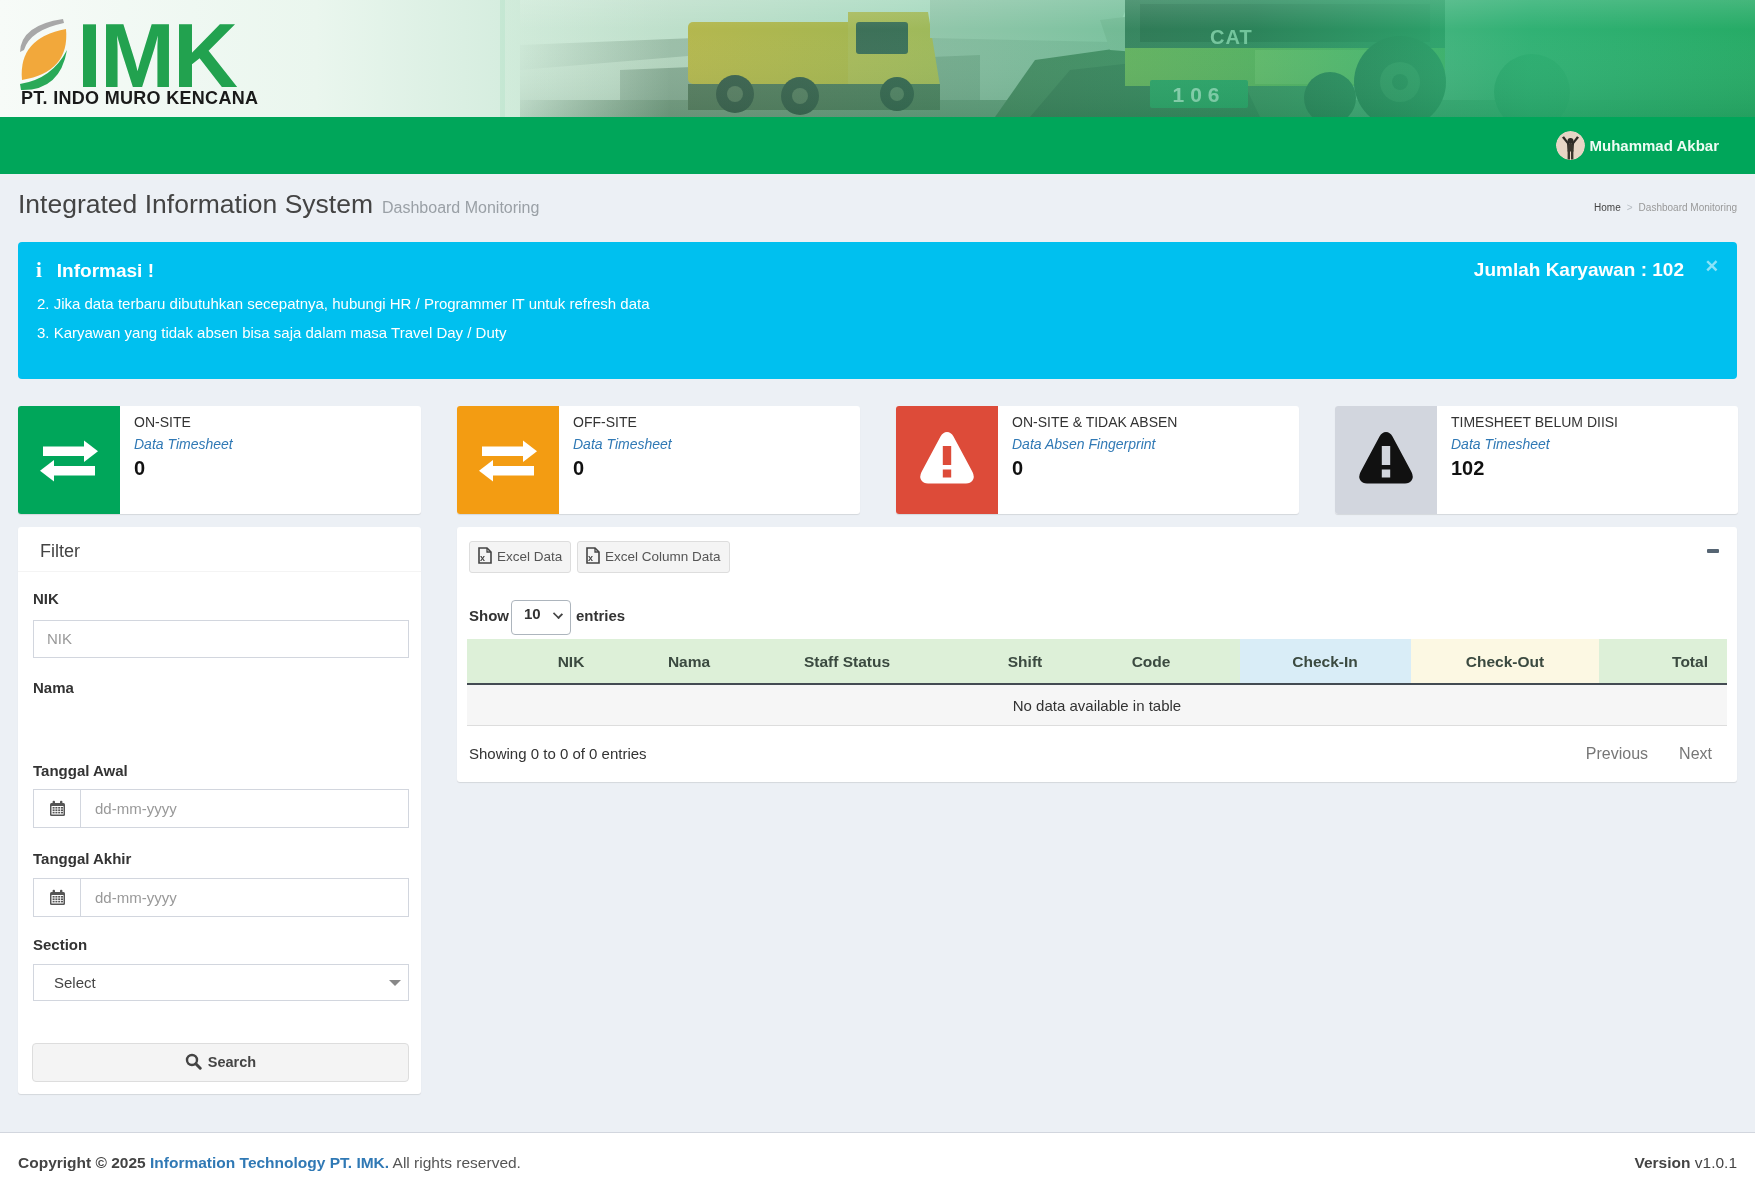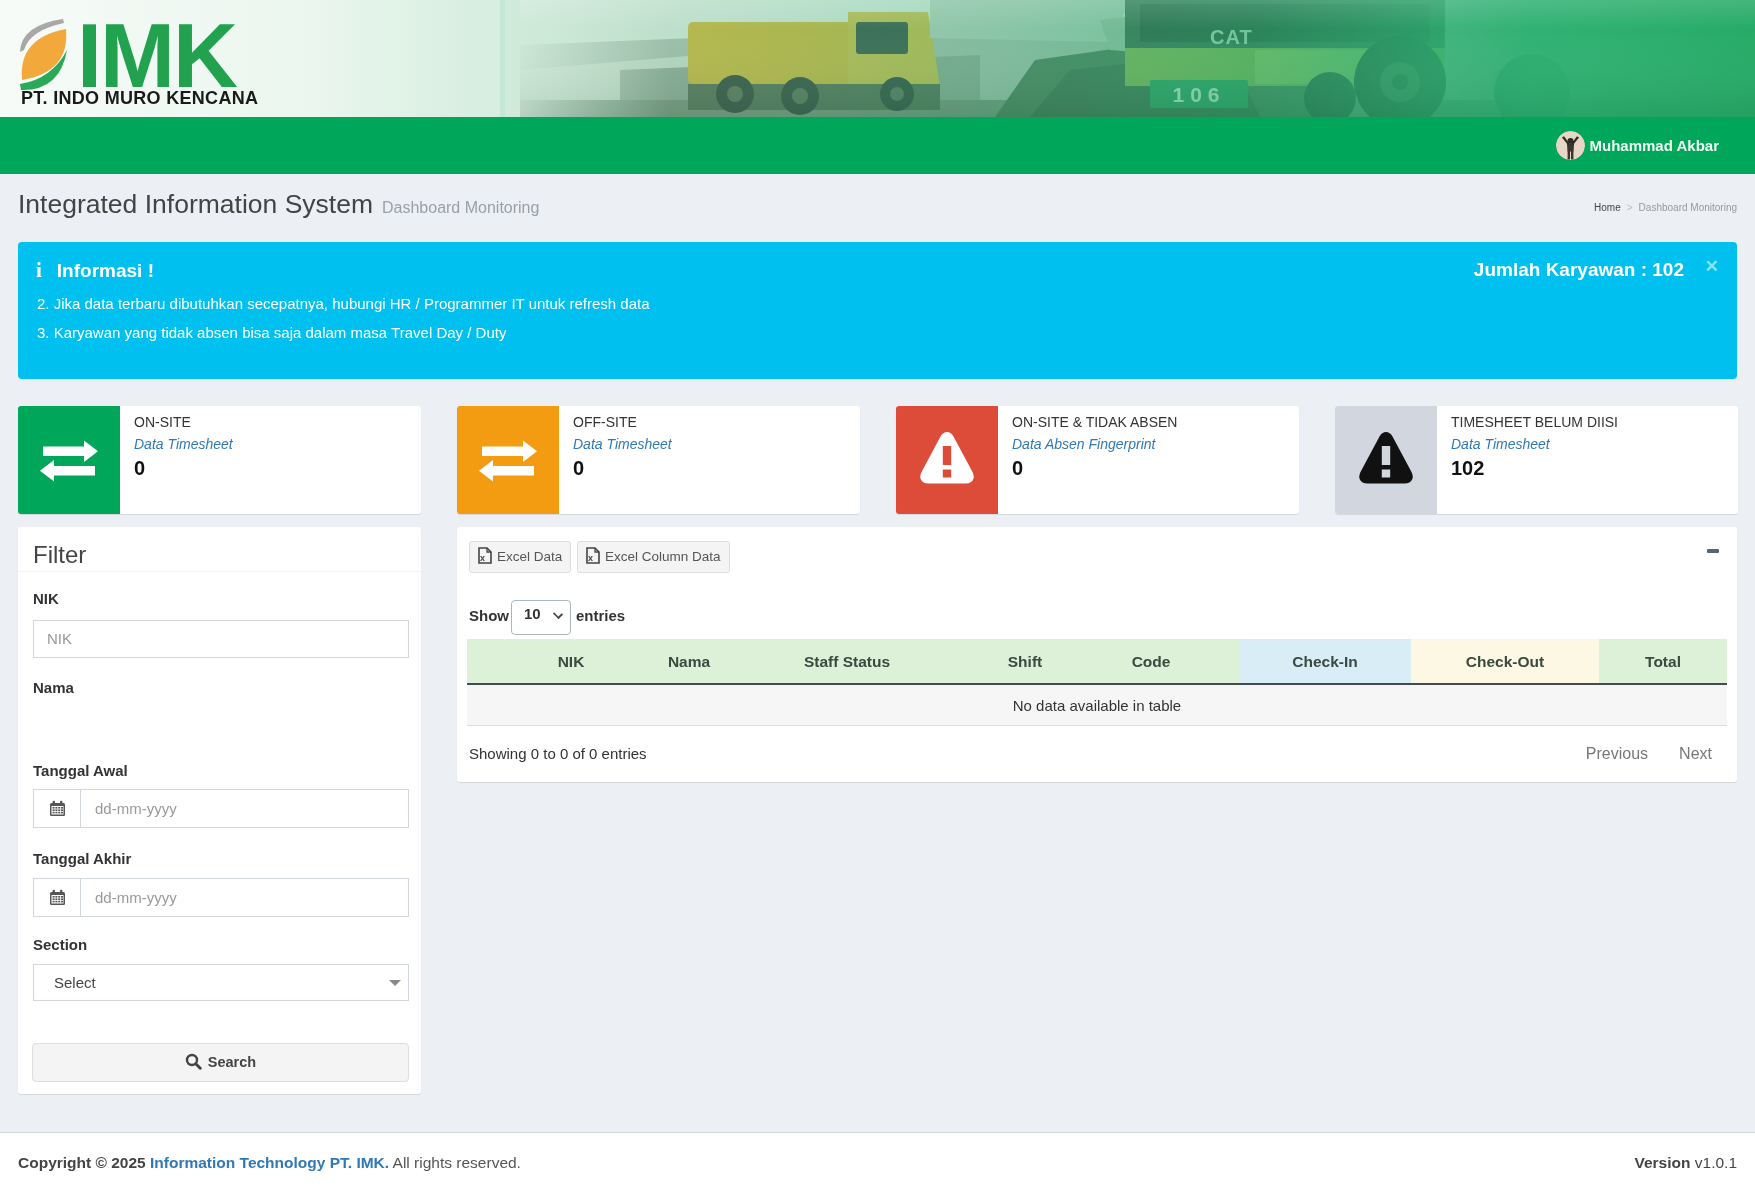--- a/index.html
+++ b/index.html
@@ -35,21 +35,21 @@
 .card .tx { position:absolute; left:116px; top:8px; }
 .card .t1 { font-size:14px; color:#333; }
 .card .t2 { font-size:14px; font-style:italic; color:#3079b5; margin-top:6px; }
 .card .t3 { font-size:20px; font-weight:bold; color:#111; margin-top:5px; }
 #card1 { left:18px; } #card2 { left:457px; } #card3 { left:896px; } #card4 { left:1335px; }
 #card1 .icon { background:#00a65a; } #card2 .icon { background:#f39c12; }
 #card3 .icon { background:#dd4b39; } #card4 .icon { background:#d2d6de; }
 
 
 #filter { left:18px; top:527px; width:403px; height:567px; background:#fff; border-radius:3px; box-shadow:0 1px 1px rgba(0,0,0,.1); }
-#filter .ph { position:absolute; left:15px; top:14px; font-size:24px; color:#444; }
+#filter .ph { position:absolute; left:22px; top:14px; font-size:18px; color:#444; }
 #filter .hr { position:absolute; left:0; top:44px; width:403px; height:1px; background:#f4f4f4; }
 .flabel { position:absolute; left:15px; font-size:15px; font-weight:bold; color:#333; }
 .finput { position:absolute; left:15px; width:376px; height:38px; border:1px solid #d2d6de; background:#fff; font-size:15px; color:#999; line-height:36px; padding-left:13px; }
 .igroup { position:absolute; left:15px; width:376px; height:39px; border:1px solid #d2d6de; background:#fff; }
 .igroup .addon { position:absolute; left:0; top:0; width:47px; height:37px; border-right:1px solid #d2d6de; text-align:center; line-height:37px; color:#555; }
 .igroup .plc { position:absolute; left:61px; top:0; height:37px; line-height:37px; font-size:15px; color:#999; }
 #selbox { position:absolute; left:15px; top:437px; width:376px; height:37px; border:1px solid #d2d6de; background:#fff; }
 #selbox .tx { position:absolute; left:20px; top:0; line-height:35px; font-size:15px; color:#444; }
 #selbox .caret { position:absolute; right:7px; top:15px; width:0; height:0; border-left:6px solid transparent; border-right:6px solid transparent; border-top:6px solid #888; }
 #searchbtn { position:absolute; left:14px; top:516px; width:377px; height:39px; background:#f4f4f4; border:1px solid #ddd; border-radius:4px; text-align:center; line-height:37px; font-size:14.5px; font-weight:bold; color:#444; }
@@ -328,21 +328,21 @@
     <div class="seg" style="left:773px; width:171px; background:#d9edf7;"></div>
     <div class="seg" style="left:944px; width:188px; background:#fcf8e3;"></div>
     <div class="seg" style="left:1132px; width:128px; background:#ddf0d8;"></div>
     <div class="lbl" style="left:104px;">NIK</div>
     <div class="lbl" style="left:222px;">Nama</div>
     <div class="lbl" style="left:380px;">Staff Status</div>
     <div class="lbl" style="left:558px;">Shift</div>
     <div class="lbl" style="left:684px;">Code</div>
     <div class="lbl" style="left:858px;">Check-In</div>
     <div class="lbl" style="left:1038px;">Check-Out</div>
-    <div class="lbl" style="left:1196px;">Total</div>
+    <div class="lbl" style="left:1223px;">Total</div>
   </div>
   <div id="tborder"></div>
   <div id="nodata">No data available in table</div>
   <div id="showing">Showing 0 to 0 of 0 entries</div>
   <div id="prevnext">Previous<span>Next</span></div>
 </div>
 
 <div id="footer" class="abs">
   <div class="l"><b>Copyright © 2025 </b><span class="blue">Information Technology PT. IMK.</span><span class="gray"> All rights reserved.</span></div>
   <div class="r"><b>Version</b> v1.0.1</div>

